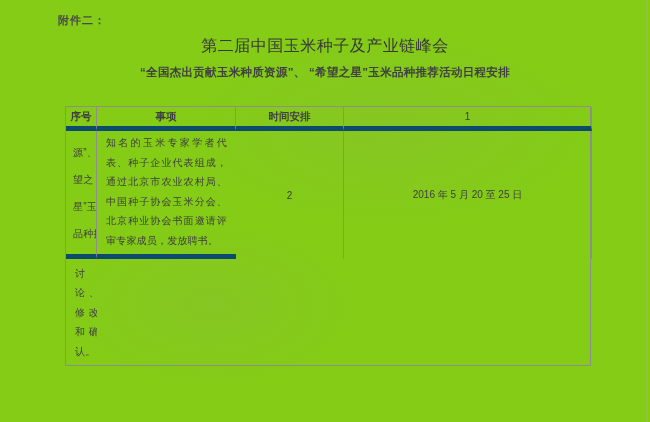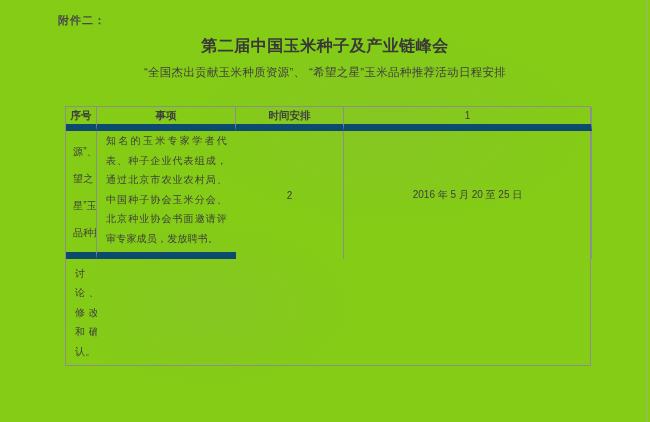--- a/index.html
+++ b/index.html
@@ -38,48 +38,48 @@
     font-size: 11px;
     font-weight: bold;
     color: #4a4a4a;
     letter-spacing: 1px;
   }
   .doc-title {
     position: absolute;
     left: 0; right: 0; top: 36px;
     text-align: center;
     font-size: 16px;
-    font-weight: bold;
+    font-weight: normal;
     color: #383838;
     letter-spacing: 0.5px;
   }
   .doc-subtitle {
     position: absolute;
     left: 0; right: 0; top: 65px;
     text-align: center;
     font-size: 11.5px;
-    font-weight: normal;
+    font-weight: bold;
     color: #404040;
     letter-spacing: 0.3px;
   }
 
   .tbl {
     position: absolute;
     left: 65px; top: 106px;
     width: 526px;
     display: grid;
     grid-template-columns: 31px 139px 108px 248px;
     grid-template-rows: 24px 128px 106px;
     border: 1px solid #8e8e8e;
     box-sizing: border-box;
     background: transparent;
   }
   .cell {
     border-right: 1px solid #8e8e8e;
-    border-bottom: 7px solid #0c4a6e;
+    border-bottom: 5px solid #0c4a6e;
     box-sizing: border-box;
     font-size: 10px;
     color: #3d3d3d;
     overflow: hidden;
   }
   .cell.last-col { border-right: none; }
   .cell.last-row { border-bottom: none; }
   .th {
     display: flex;
     align-items: center;

